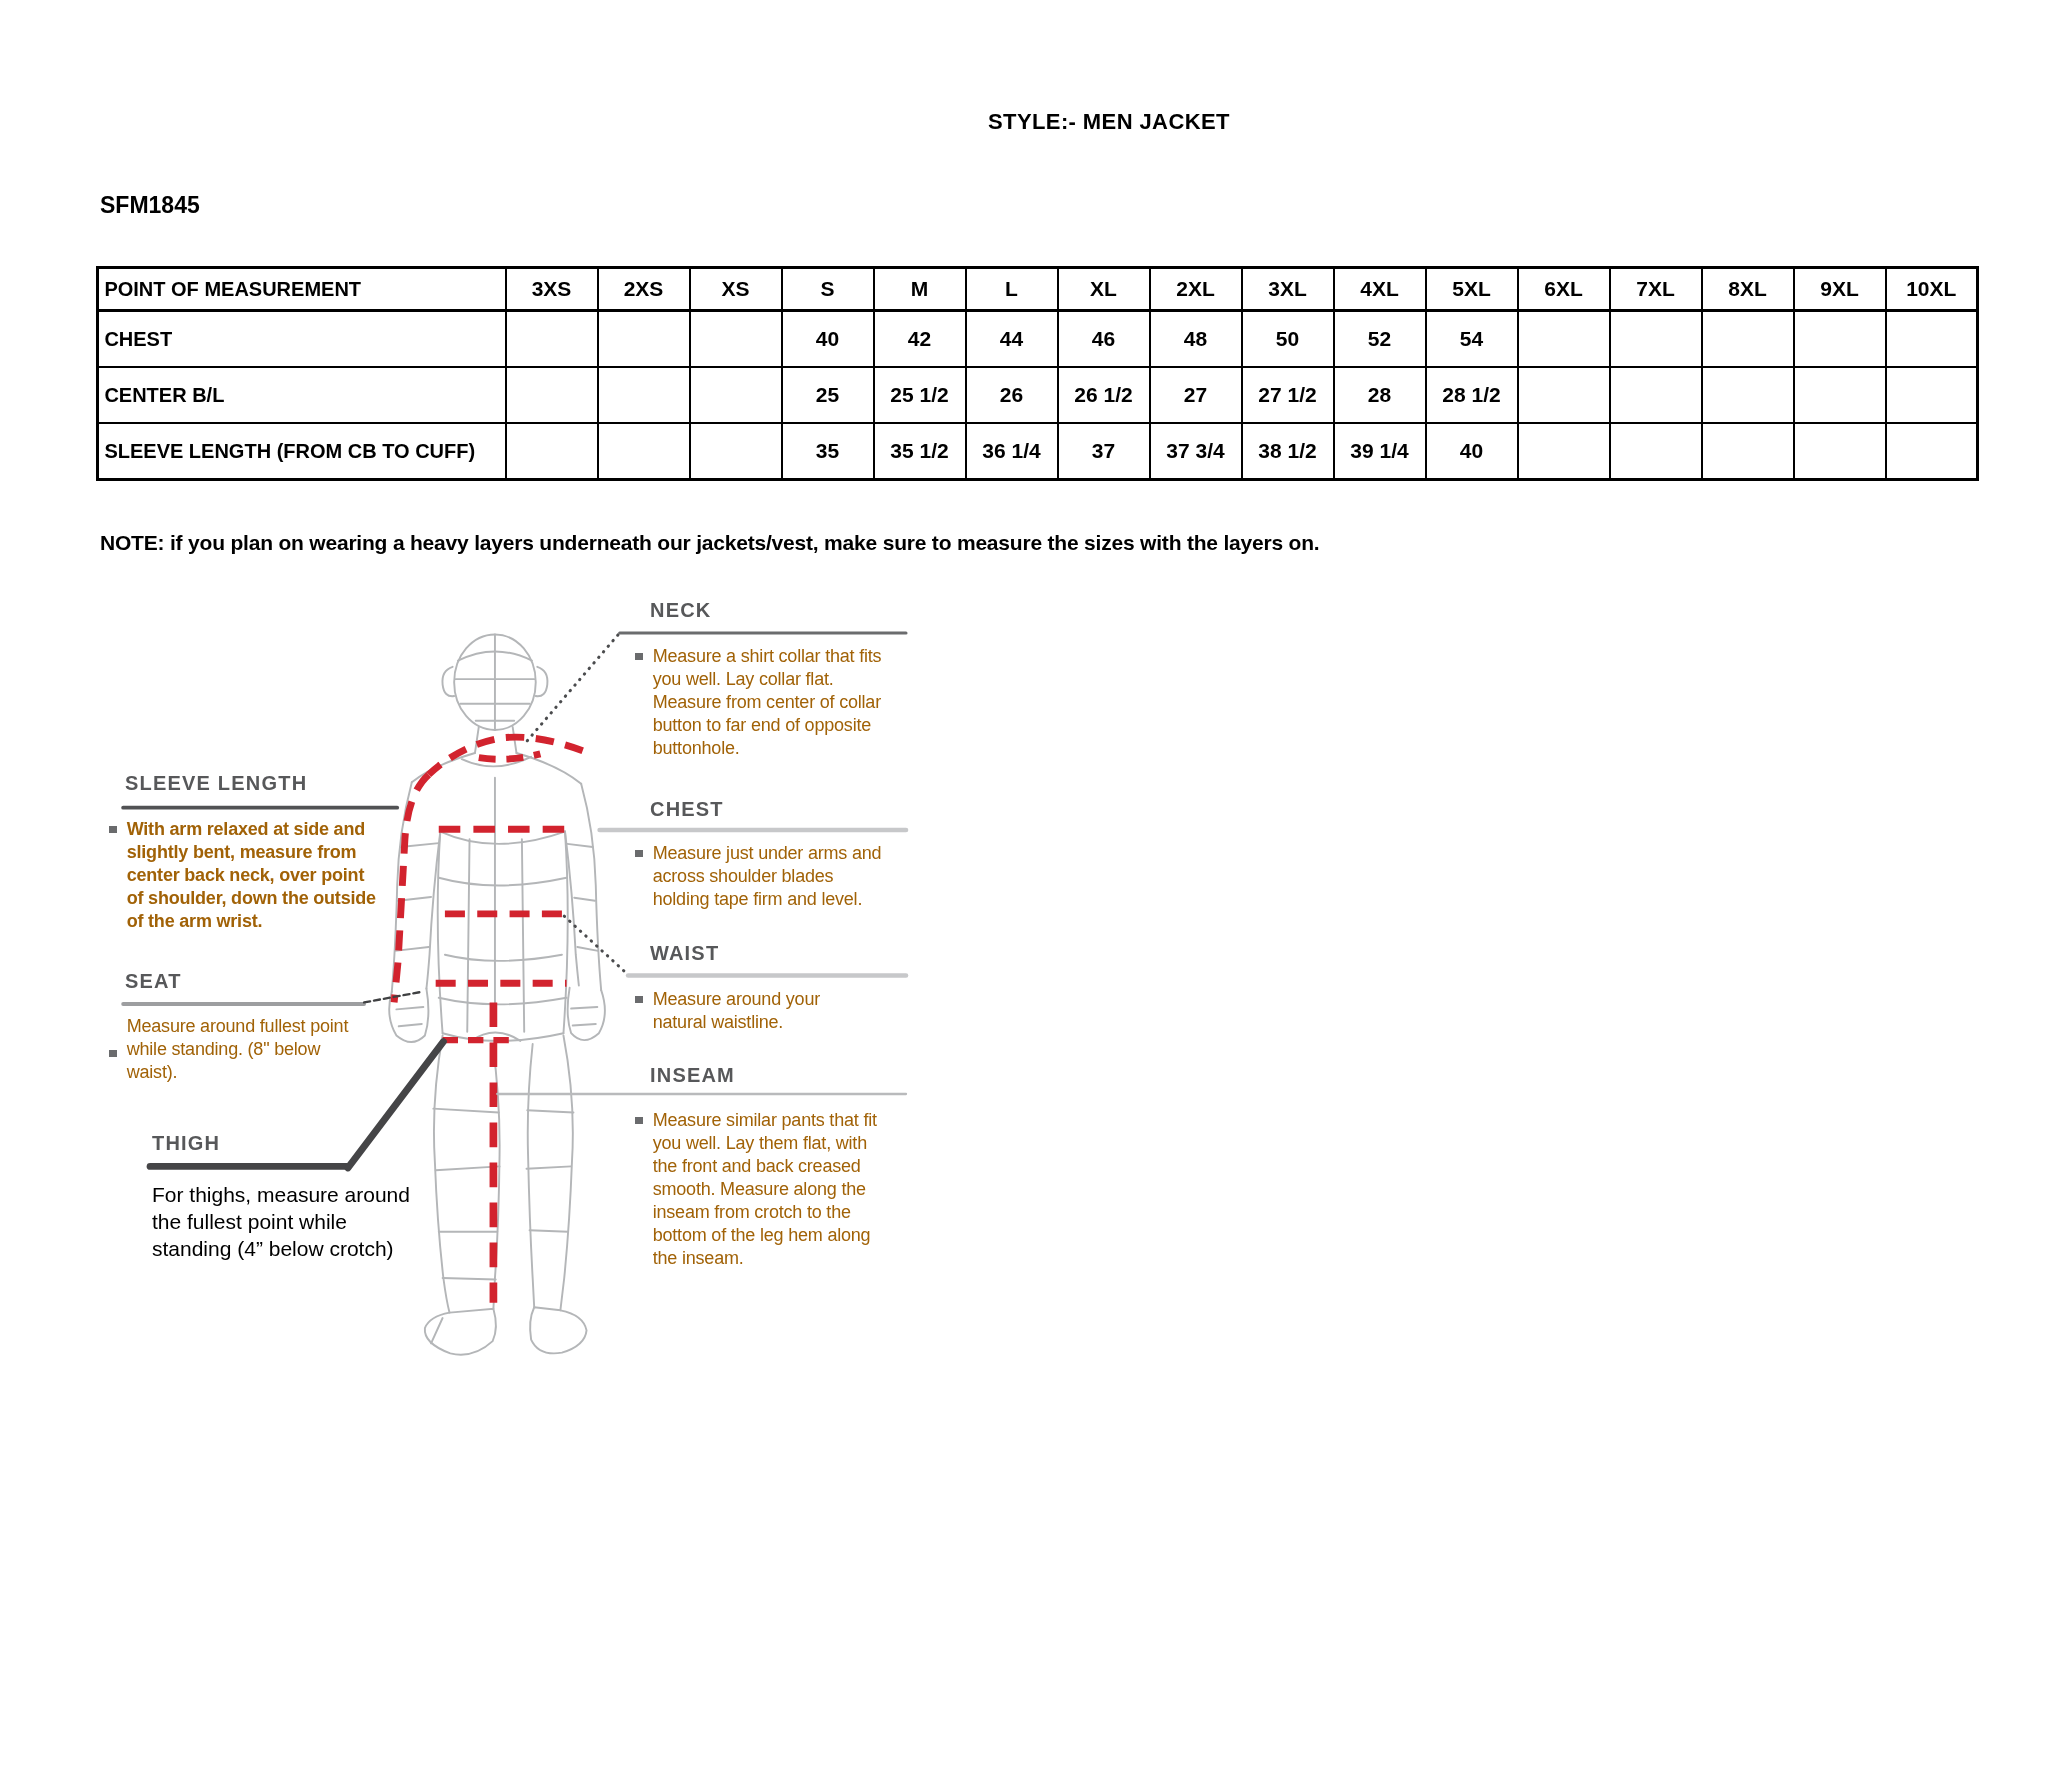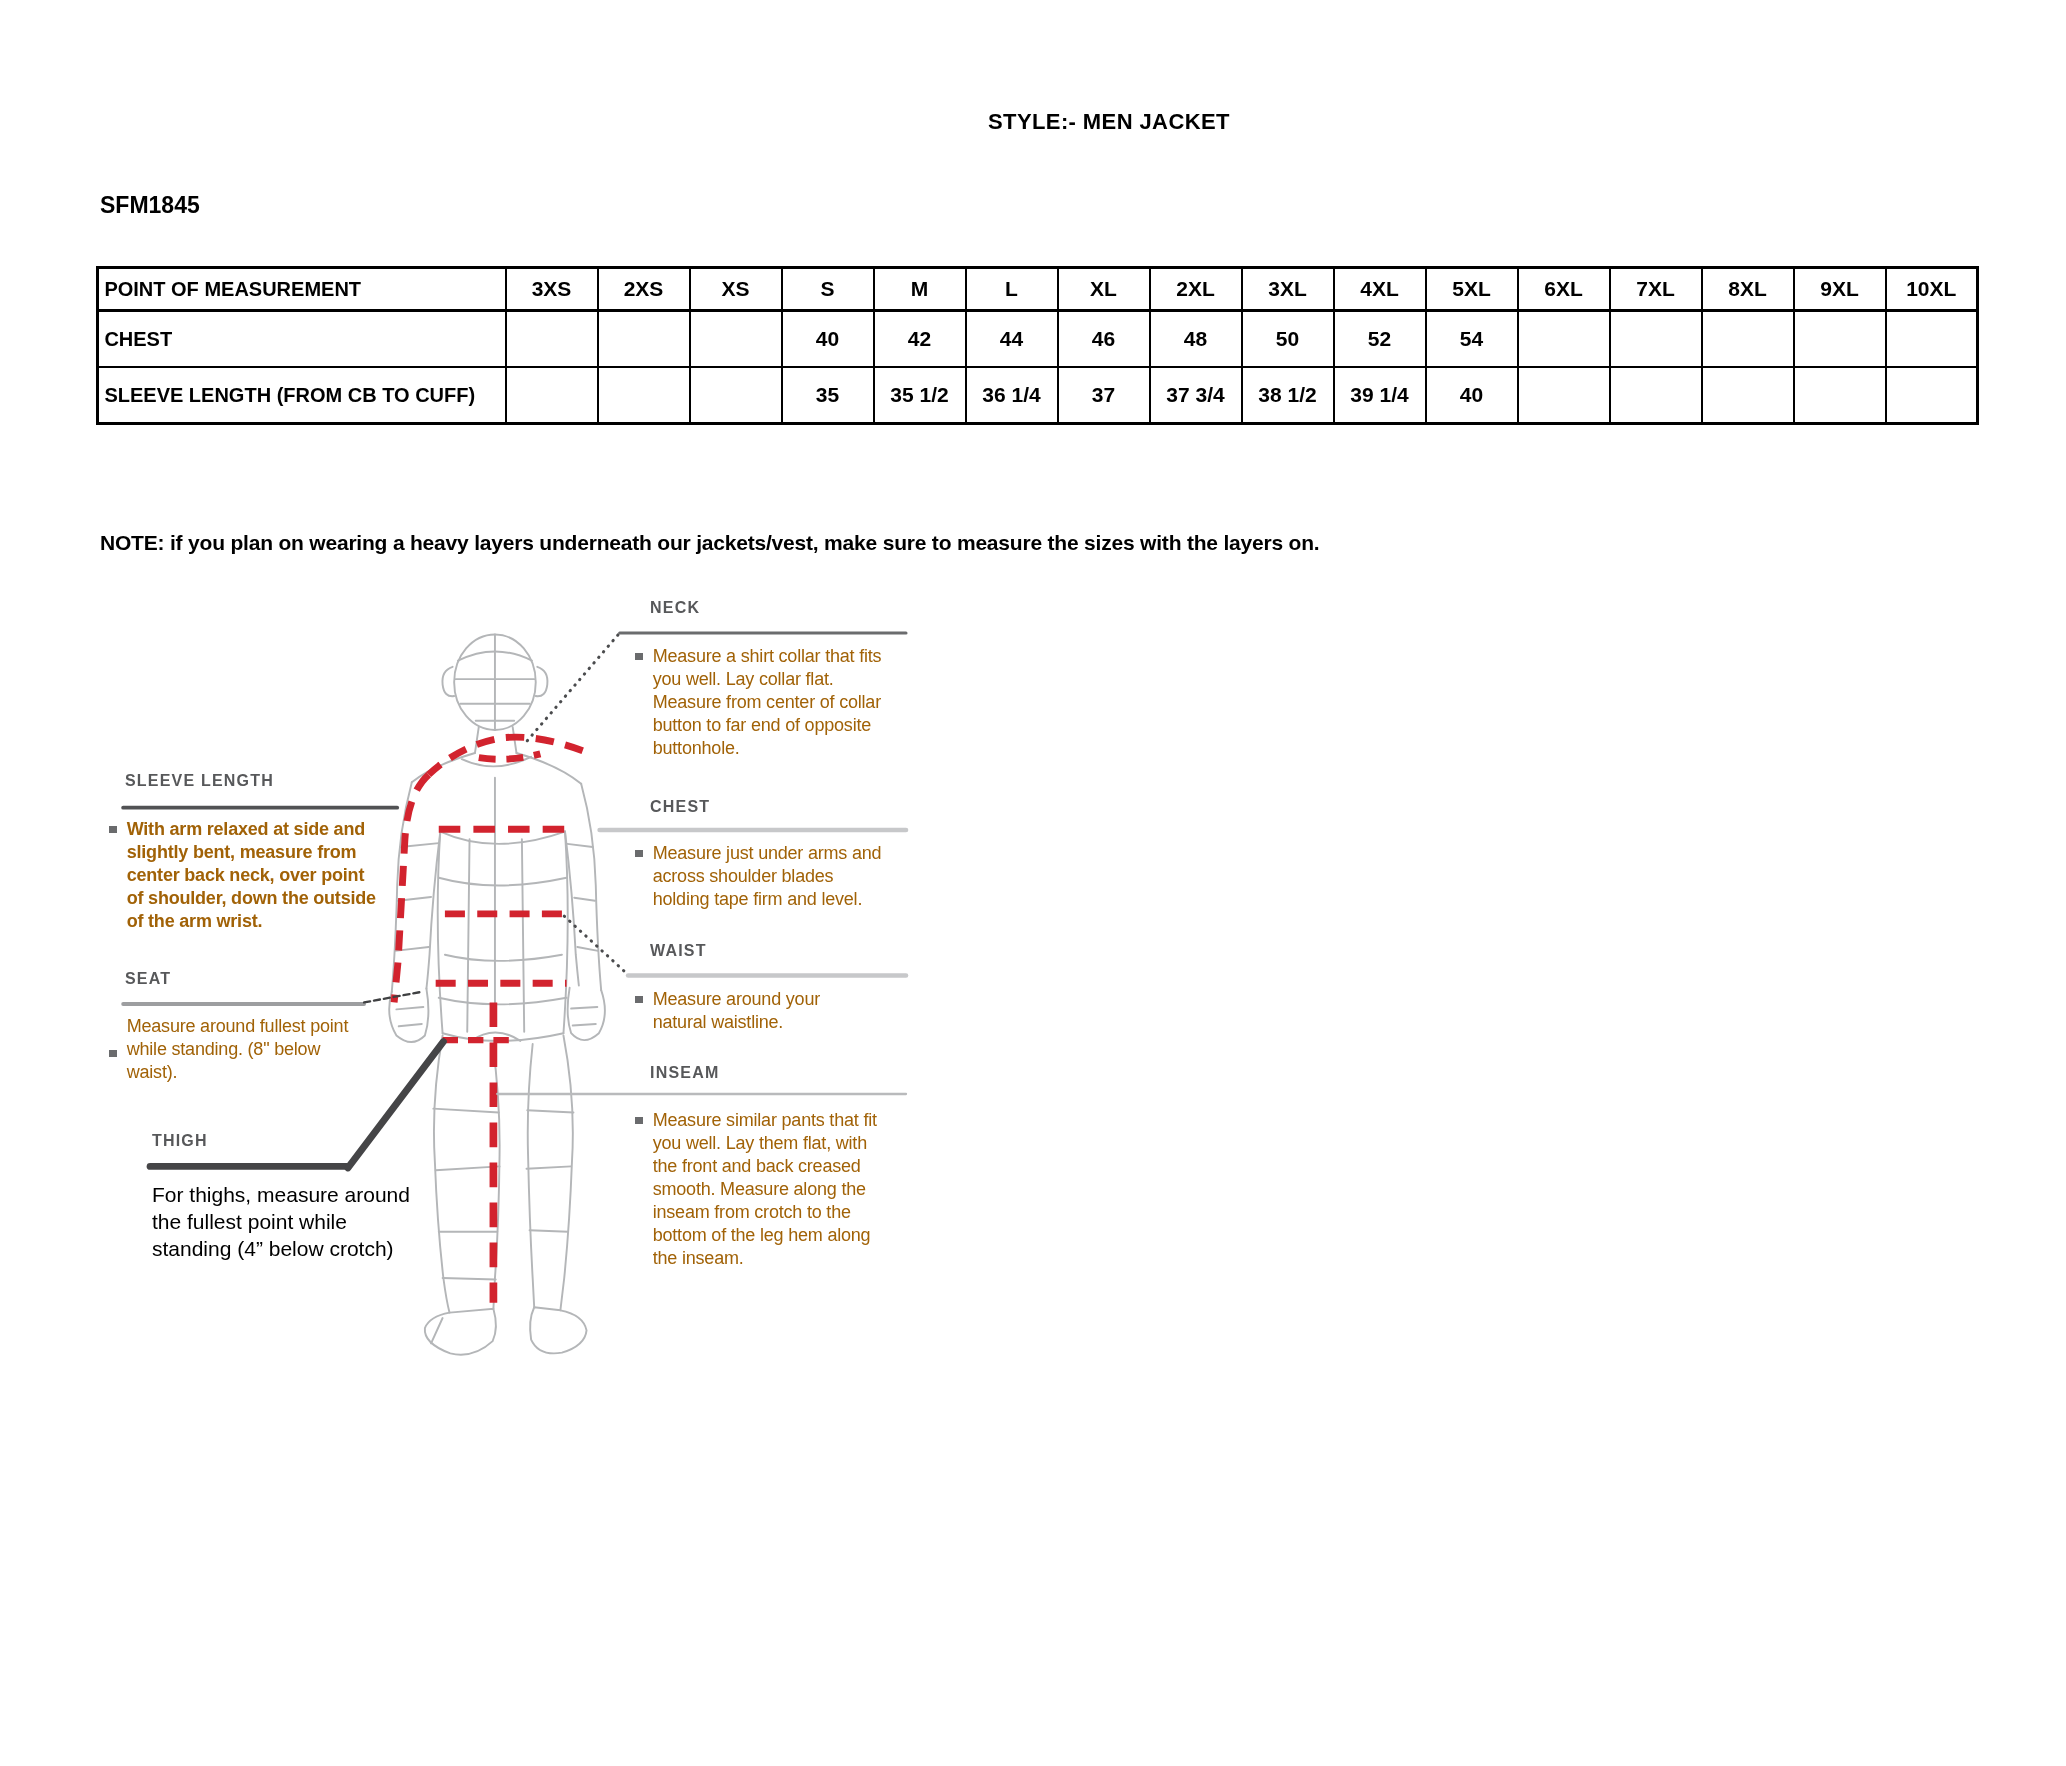--- a/index.html
+++ b/index.html
@@ -20,21 +20,21 @@
   table.size th,table.size td{
     border:2.3px solid #000;
     font-size:21px;font-weight:bold;text-align:center;vertical-align:middle;
     padding:0 3.1px;overflow:hidden;white-space:nowrap;
   }
   table.size thead th{height:40px;border-bottom:3.8px solid #000;}
   table.size tbody td{height:54px;}
   table.size .rowlabel{text-align:left;padding-left:5.4px;font-size:20px;}
 
   .guide-heading{
-    font-size:16px;font-weight:bold;color:#57585a;letter-spacing:1.2px;
+    font-size:20px;font-weight:bold;color:#57585a;letter-spacing:1.2px;
     white-space:nowrap;
   }
   .guide-para{
     display:flex;gap:10px;color:#a16207;
     font-size:18px;line-height:23px;letter-spacing:-0.2px;
   }
   .guide-para .bullet{flex:0 0 auto;width:7.7px;height:7.7px;background:#6a6b6d;margin-top:7.7px;}
   .thigh-para{
     color:#000000;font-size:21px;line-height:27px;letter-spacing:0;
   }
@@ -102,20 +102,39 @@
         <td>50</td>
         <td>52</td>
         <td>54</td>
         <td></td>
         <td></td>
         <td></td>
         <td></td>
         <td></td>
       </tr>
       <tr>
+        <td class="rowlabel">CENTER B/L</td>
+        <td></td>
+        <td></td>
+        <td></td>
+        <td>25</td>
+        <td>25 1/2</td>
+        <td>26</td>
+        <td>26 1/2</td>
+        <td>27</td>
+        <td>27 1/2</td>
+        <td>28</td>
+        <td>28 1/2</td>
+        <td></td>
+        <td></td>
+        <td></td>
+        <td></td>
+        <td></td>
+      </tr>
+      <tr>
         <td class="rowlabel">SLEEVE LENGTH (FROM CB TO CUFF)</td>
         <td></td>
         <td></td>
         <td></td>
         <td>35</td>
         <td>35 1/2</td>
         <td>36 1/4</td>
         <td>37</td>
         <td>37 3/4</td>
         <td>38 1/2</td>

